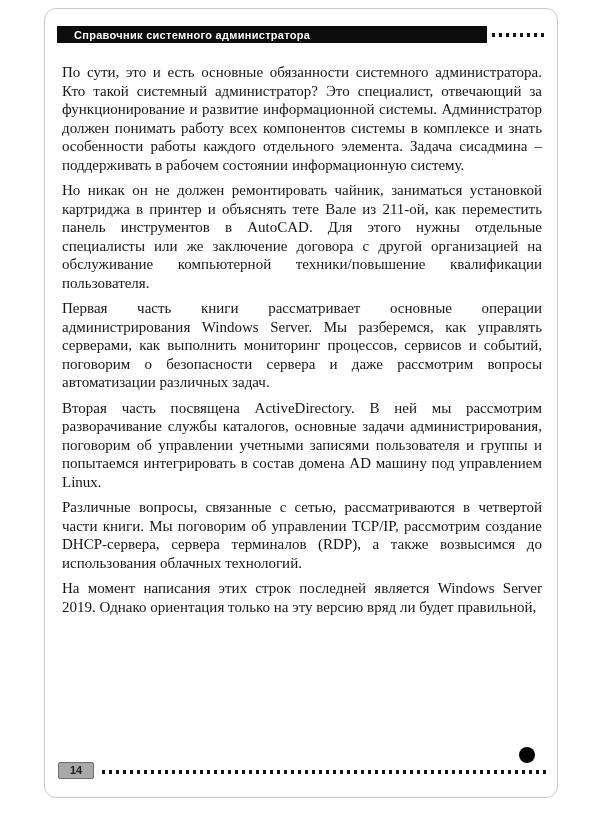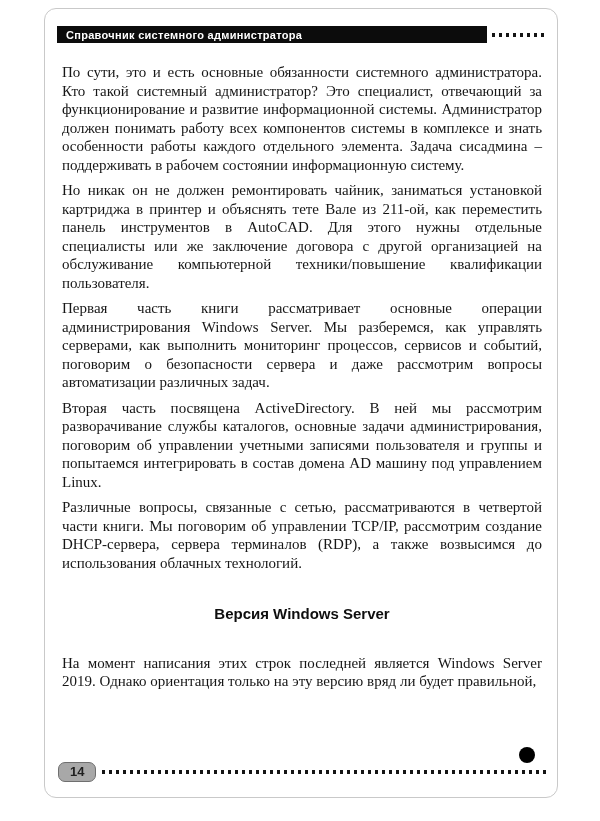--- a/index.html
+++ b/index.html
@@ -39,20 +39,21 @@
     align-items: center;
   }
   .header-title {
     font-family: "Liberation Sans", sans-serif;
     font-size: 11px;
     font-weight: bold;
     color: #ffffff;
     padding-left: 9px;
     letter-spacing: 0.3px;
     white-space: nowrap;
+    margin-left: 8px;
   }
   .dotline {
     background-image: repeating-linear-gradient(to right, #141414 0 3px, transparent 3px 7px);
   }
   .header-dots {
     position: absolute;
     left: 492px;
     top: 33px;
     width: 52px;
     height: 4px;
@@ -78,24 +79,24 @@
     margin: 33px 0 30px 0;
     color: #0e0e0e;
   }
   
   .page-num {
     position: absolute;
     left: 58px;
     top: 762px;
     background: #a8a8a8;
     border: 1px solid #6f6f6f;
-    border-radius: 7px;
+    border-radius: 2px;
     padding: 1px 11px 2px 11px;
     font-family: "Liberation Sans", sans-serif;
-    font-size: 13px;
+    font-size: 11px;
     font-weight: bold;
     color: #1f1f1f;
   }
   .footer-dots {
     position: absolute;
     left: 102px;
     top: 770px;
     width: 444px;
     height: 4px;
   }
@@ -120,21 +121,20 @@
     <span class="header-title">Справочник системного администратора</span>
   </div>
   <div class="dotline header-dots"></div>
 
   <main class="text-col">
     <p class="para">По сути, это и есть основные обязанности системного администратора. Кто такой системный администратор? Это специалист, отвечающий за функционирование и развитие информационной системы. Администратор должен понимать работу всех компонентов системы в комплексе и знать особенности работы каждого отдельного элемента. Задача сисадмина – поддерживать в рабочем состоянии информационную систему.</p>
     <p class="para">Но никак он не должен ремонтировать чайник, заниматься установкой картриджа в принтер и объяснять тете Вале из 211-ой, как переместить панель инструментов в AutoCAD. Для этого нужны отдельные специалисты или же заключение договора с другой организацией на обслуживание компьютерной техники/повышение квалификации пользователя.</p>
     <p class="para">Первая часть книги рассматривает основные операции администрирования Windows Server. Мы разберемся, как управлять серверами, как выполнить мониторинг процессов, сервисов и событий, поговорим о безопасности сервера и даже рассмотрим вопросы автоматизации различных задач.</p>
     <p class="para">Вторая часть посвящена ActiveDirectory. В ней мы рассмотрим разворачивание службы каталогов, основные задачи администрирования, поговорим об управлении учетными записями пользователя и группы и попытаемся интегрировать в состав домена AD машину под управлением Linux.</p>
     <p class="para">Различные вопросы, связанные с сетью, рассматриваются в четвертой части книги. Мы поговорим об управлении TCP/IP, рассмотрим создание DHCP-сервера, сервера терминалов (RDP), а также возвысимся до использования облачных технологий.</p>
-    <h2 class="heading">Версия Windows Server</h2>
     <p class="para">На момент написания этих строк последней является Windows Server 2019. Однако ориентация только на эту версию вряд ли будет правильной,</p>
   </main>
 
   <span class="page-num">14</span>
   <div class="dotline footer-dots"></div>
   <div class="footer-circle"></div>
 
 </div>
 
 </body></html>

